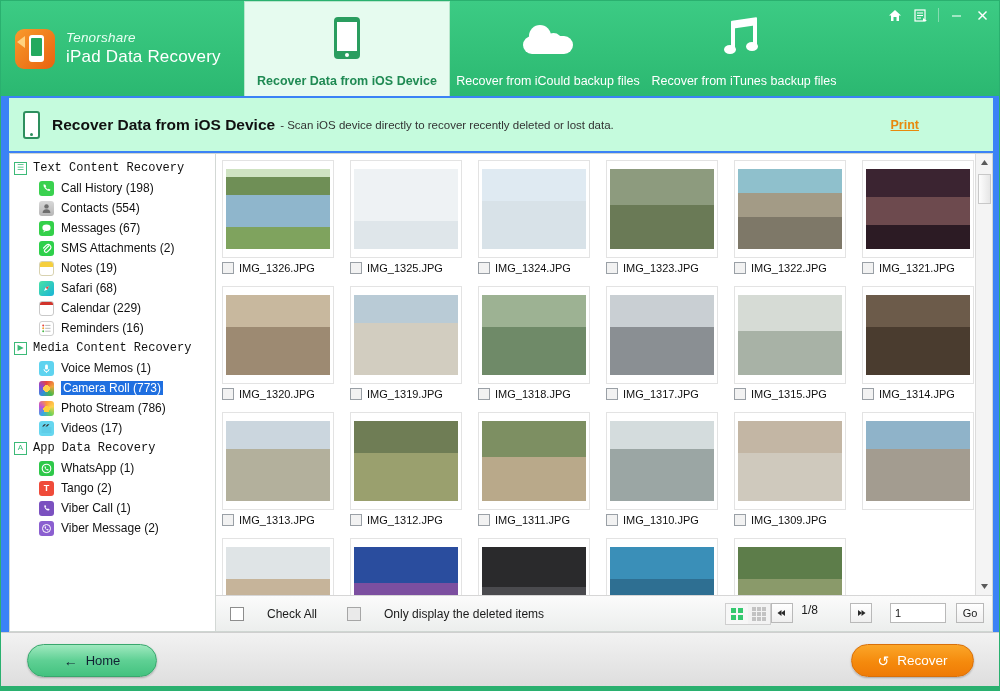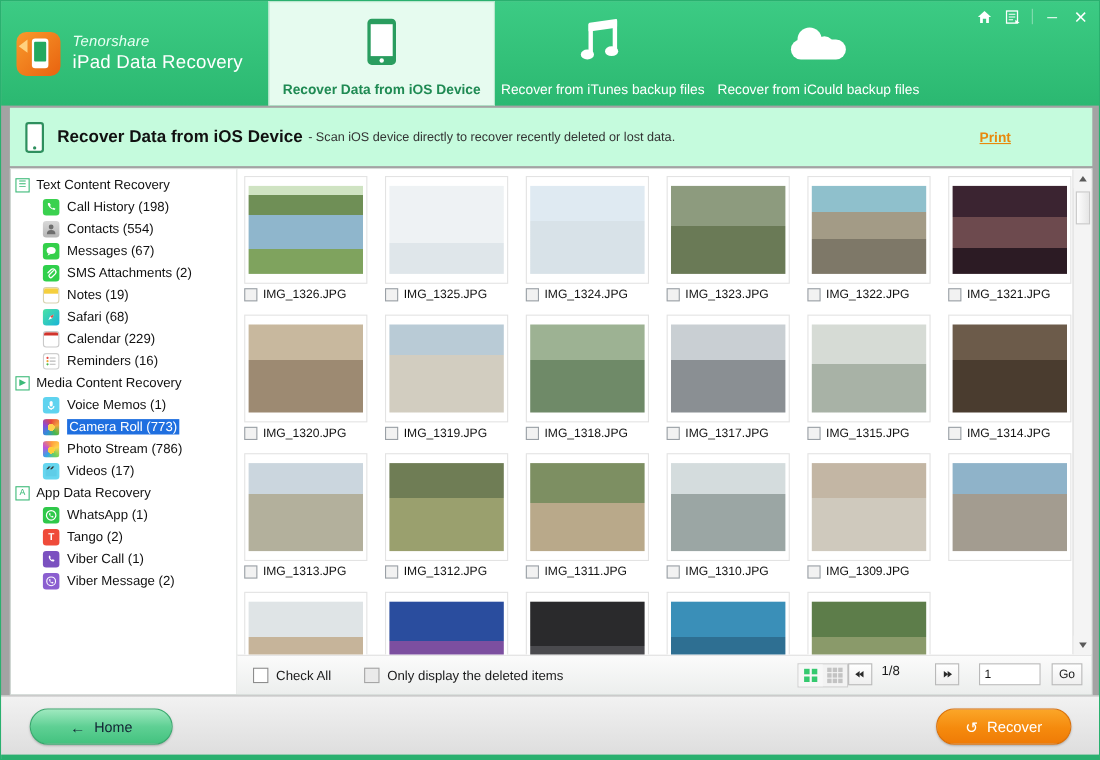--- a/index.html
+++ b/index.html
@@ -5,21 +5,21 @@
   * { box-sizing: border-box; margin: 0; padding: 0; }
   html, body {
     width: 1000px; height: 691px;
     font-family: "Liberation Sans", sans-serif;
     overflow: hidden;
     background: #ffffff;
   }
   #app {
     position: relative;
     width: 1000px; height: 691px;
-    background: #a3a3a3;
+    background: #3b82f6;
     border: 1px solid #2ab06f;
     overflow: hidden;
   }
 
   
   .top-header {
     position: absolute; left: 0; top: 0;
     width: 1000px; height: 95px;
     background: linear-gradient(180deg, #3ccb84 0%, #33c179 55%, #2bb871 100%);
     display: flex;
@@ -182,21 +182,21 @@
   }
   .tree-group {
     display: flex; align-items: center; height: 20px; padding-left: 4px; cursor: pointer;
   }
   .tree-group .expander {
     width: 13px; height: 13px; border: 1px solid #3cba78; background: #ffffff;
     margin-right: 6px; position: relative; flex: 0 0 auto;
     display: flex; align-items: center; justify-content: center;
     font-size: 8px; color: #3cba78; line-height: 1;
   }
-  .tree-group .glabel { font-size: 12px; color: #111111; }
+  .tree-group .glabel { font-size: 12px; color: #111111; font-family: Liberation Mono, monospace; }
   .tree-item {
     display: flex; align-items: center; height: 20px; padding-left: 29px; cursor: pointer;
   }
   .tree-item .tico {
     width: 15px; height: 15px; border-radius: 3px; margin-right: 7px; flex: 0 0 auto;
     position: relative; display:flex; align-items:center; justify-content:center;
     font-size: 9px; color: #ffffff; overflow: hidden;
   }
   .tree-item .tlabel { font-size: 12px; color: #111111; white-space: nowrap; }
   .tree-item.selected .tlabel { background: #1f6fe0; color: #ffffff; padding: 0 2px; }
@@ -283,21 +283,21 @@
     background: linear-gradient(180deg,#fbfbfb,#eceeed);
     display: flex; align-items: center;
     padding: 0 8px 0 14px;
   }
   .chk-wrap { display: flex; align-items: center; cursor: pointer; }
   .chk {
     width: 14px; height: 14px; border: 1px solid #8d8d8d; background: #ffffff;
     margin-right: 7px; flex: 0 0 auto;
   }
   .chk.grey { background: #eaeaea; border-color: #a6a6a6; }
-  .chk-lbl { font-size: 12px; color: #1a1a1a; }
+  .chk-lbl { font-size: 12px; color: #1a1a1a; margin-left: 16px; }
   .chk-wrap.second { margin-left: 30px; }
 
   .pager { margin-left: auto; display: flex; }
   .viewtoggle { display: flex; border: 1px solid #cfcfcf; background: #f3f3f3; }
   .vt {
     width: 22px; height: 20px; display:flex; align-items:center; justify-content:center;
     cursor: pointer;
   }
   .vt .q { display: grid; grid-template-columns: 1fr 1fr; grid-gap: 2px; }
   .vt .q i { width: 5px; height: 5px; display:block; }
@@ -374,41 +374,41 @@
       </div>
     </div>
 
     <div class="tabs">
       <div class="tab active tab-ios">
         <div class="ico">
             <div class="phone-ico"></div>
           </div>
         <div class="lbl">Recover Data from iOS Device</div>
       </div>
+      <div class="tab tab-icloud">
+        <div class="ico">
+          <div class="cloud-ico">
+              <div class="b"></div>
+              <div class="c1"></div>
+              <div class="c2"></div>
+            </div>
+        </div>
+        <div class="lbl">Recover from iCould backup files</div>
+      </div>
       <div class="tab tab-itunes">
         <div class="ico">
           <div class="note-ico">
               <div class="beam"></div>
               <div class="stem1"></div>
               <div class="stem2"></div>
               <div class="head1"></div>
               <div class="head2"></div>
             </div>
         </div>
         <div class="lbl">Recover from iTunes backup files</div>
-      </div>
-      <div class="tab tab-icloud">
-        <div class="ico">
-          <div class="cloud-ico">
-              <div class="b"></div>
-              <div class="c1"></div>
-              <div class="c2"></div>
-            </div>
-        </div>
-        <div class="lbl">Recover from iCould backup files</div>
       </div>
     </div>
 
     <div class="winbtns">
       <div class="winbtn">
         <svg width="14" height="13" viewBox="0 0 14 13">
             <path d="M7 1 L13 6.5 L11 6.5 L11 12 L8.5 12 L8.5 8 L5.5 8 L5.5 12 L3 12 L3 6.5 L1 6.5 Z" fill="#ffffff"></path>
           </svg>
       </div>
       <div class="winbtn">

